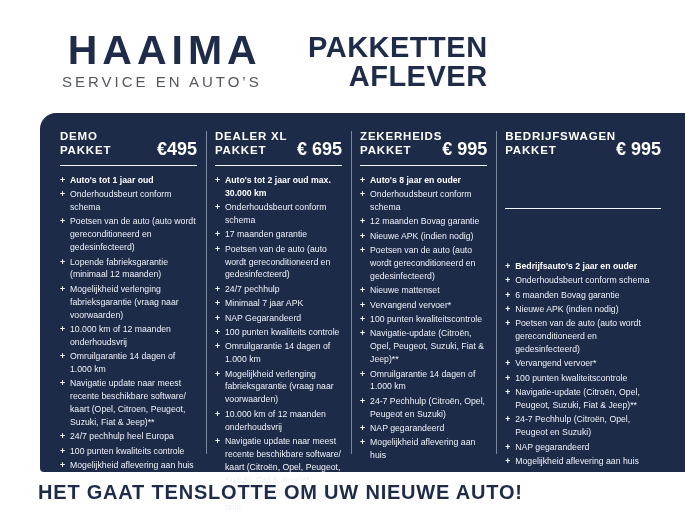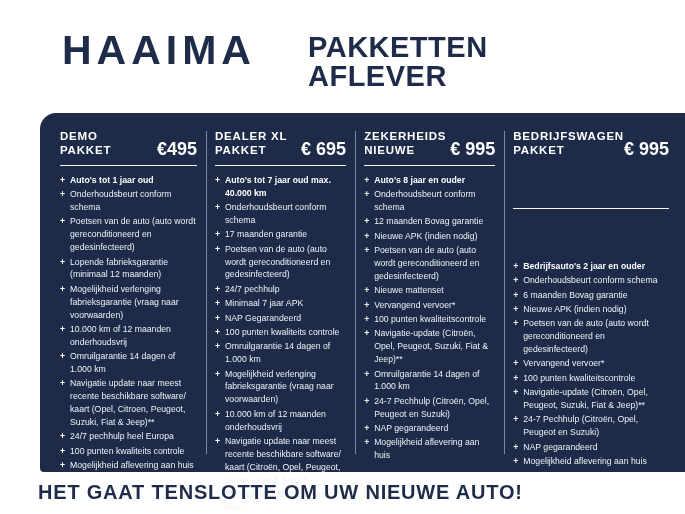--- a/index.html
+++ b/index.html
@@ -4,21 +4,21 @@
 <style>
   * { margin: 0; padding: 0; box-sizing: border-box; }
   html, body {
     width: 685px; height: 514px;
     background: #ffffff;
     font-family: "Liberation Sans", sans-serif;
     overflow: hidden;
     position: relative;
   }
   
-  .header { position: absolute; top: 0; left: 0; width: 614px; height: 113px; }
+  .header { position: absolute; top: 0; left: 0; width: 614px; height: 113px; text-align: right; }
   .logo { position: absolute; left: 62px; top: 30px; }
   .logo-name {
     font-size: 41px; font-weight: 800; color: #1e2b49;
     letter-spacing: 5px; line-height: 1;
   }
   .logo-subtitle {
     font-size: 15px; font-weight: 400; color: #54575e;
     letter-spacing: 3px; margin-top: 2px; white-space: nowrap;
   }
   .page-title {
@@ -39,21 +39,21 @@
     background: #7c88a0;
     margin: 2px 0 4px 0;
   }
   .pkg-col {
     flex: 1 1 0;
     padding: 0 9px 0 8px;
     display: flex; flex-direction: column;
     color: #eef1f7;
   }
   .pkg-col:first-child { padding-left: 20px; flex: 0 0 166px; }
-  .pkg-col:last-child { padding-right: 16px; gap: 43px; }
+  .pkg-col:last-child { padding-right: 24px; gap: 43px; }
   .pkg-header {
     display: flex; justify-content: space-between; align-items: flex-end;
   }
   .pkg-name {
     font-size: 11.5px; font-weight: 700; color: #ffffff;
     letter-spacing: 0.8px; line-height: 1.25; white-space: pre-line;
   }
   .pkg-price {
     font-size: 18px; font-weight: 700; color: #ffffff;
     white-space: nowrap; line-height: 1;
@@ -85,20 +85,21 @@
     font-size: 20px; font-weight: 800; color: #1e2b49;
     letter-spacing: 0.8px; white-space: nowrap;
   }
 </style>
 </head>
 <body>
 
 <div class="header">
   <div class="logo">
     <div class="logo-name">HAAIMA</div>
+    <div class="logo-subtitle">SERVICE EN AUTO’S</div>
   </div>
   <div class="page-title">
     <div>PAKKETTEN</div>
     <div>AFLEVER</div>
   </div>
 </div>
 
 <div class="panel">
 
   <div class="pkg-col">
@@ -160,21 +161,21 @@
   <div class="pkg-col">
     <div class="pkg-header">
       <div class="pkg-name">DEALER XL
 PAKKET</div>
       <div class="pkg-price">€ 695</div>
     </div>
     <div class="pkg-rule"></div>
     <div class="pkg-items">
         <div class="pkg-item bold">
           <span class="bullet">+</span>
-          <span class="txt">Auto's tot 7 jaar oud max. 40.000 km</span>
+          <span class="txt">Auto's tot 2 jaar oud max. 30.000 km</span>
         </div>
         <div class="pkg-item">
           <span class="bullet">+</span>
           <span class="txt">Onderhoudsbeurt conform schema</span>
         </div>
         <div class="pkg-item">
           <span class="bullet">+</span>
           <span class="txt">17 maanden garantie</span>
         </div>
         <div class="pkg-item">
@@ -217,21 +218,21 @@
           <span class="bullet">+</span>
           <span class="txt">Mogelijkheid aflevering aan huis</span>
         </div>
       </div>
 
   </div>
 <div class="divider"></div>
   <div class="pkg-col">
     <div class="pkg-header">
       <div class="pkg-name">ZEKERHEIDS
-NIEUWE</div>
+PAKKET</div>
       <div class="pkg-price">€ 995</div>
     </div>
     <div class="pkg-rule"></div>
     <div class="pkg-items">
         <div class="pkg-item bold">
           <span class="bullet">+</span>
           <span class="txt">Auto's 8 jaar en ouder</span>
         </div>
         <div class="pkg-item">
           <span class="bullet">+</span>

